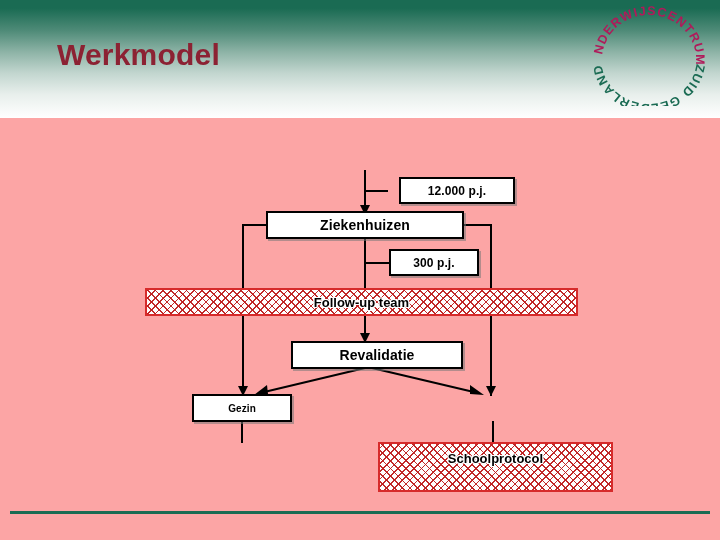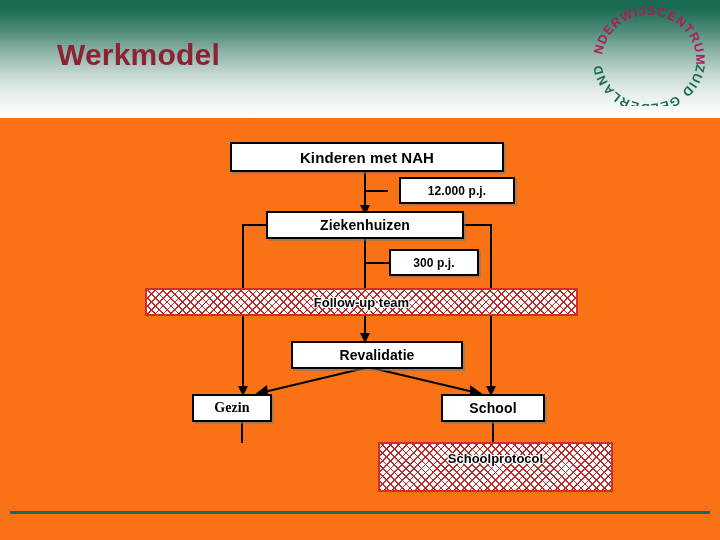--- a/index.html
+++ b/index.html
@@ -12,21 +12,21 @@
     height: 540px;
     font-family: "Liberation Sans", sans-serif;
     overflow: hidden;
     position: relative;
   }
 
   #slide {
     position: relative;
     width: 720px;
     height: 540px;
-    background: #f97316;
+    background: #fca5a5;
     overflow: hidden;
   }
 
   
   #header-band {
     position: absolute;
     left: 0;
     top: 0;
     width: 720px;
     height: 118px;
@@ -199,37 +199,35 @@
 
     <svg style="position:absolute; left:366px; top:366px; width:132px; height:32px; z-index:2;" viewBox="0 0 132 32">
       <line x1="6" y1="2" x2="112" y2="27" stroke="#000000" stroke-width="2"></line>
       <polygon points="118,29 104,19 104,28" fill="#000000"></polygon>
     </svg>
 
     <div class="wire v" style="left:241px; top:421px; height:22px;"></div>
 
     <div class="wire v" style="left:492px; top:421px; height:22px;"></div>
 
-    <div class="node" style="left:230px; top:142px; width:274px; height:30px; font-size:15px;">Kinderen met NAH</div>
 
     <div class="node small" style="left:399px; top:177px; width:116px; height:27px;">12.000 p.j.</div>
 
     <div class="node" style="left:266px; top:211px; width:198px; height:28px; font-size:14px;">Ziekenhuizen</div>
 
     <div class="node small" style="left:389px; top:249px; width:90px; height:27px;">300 p.j.</div>
 
     <div class="hatch" style="left:145px; top:288px; width:433px; height:28px;">
       <span class="hatch-label" style="top:5px; font-size:13px;">Follow-up team</span>
     </div>
 
     <div class="node" style="left:291px; top:341px; width:172px; height:28px; font-size:14px;">Revalidatie</div>
 
-    <div class="node" style="left:192px; top:394px; width:80px; height:28px; font-size:14px;font-family:Liberation Serif, serif;">Gezin</div>
-
-    <div class="node" style="left:441px; top:394px; width:104px; height:28px; font-size:14px;">School</div>
+    <div class="node" style="left:192px; top:394px; width:100px; height:28px; font-size:10px;">Gezin</div>
+
 
 
     <div class="hatch" style="left:378px; top:442px; width:235px; height:50px;">
       <span class="hatch-label" style="top:7px; font-size:13px;">Schoolprotocol</span>
     </div>
 
   </div>
 
   <div id="footer-rule"></div>
 

